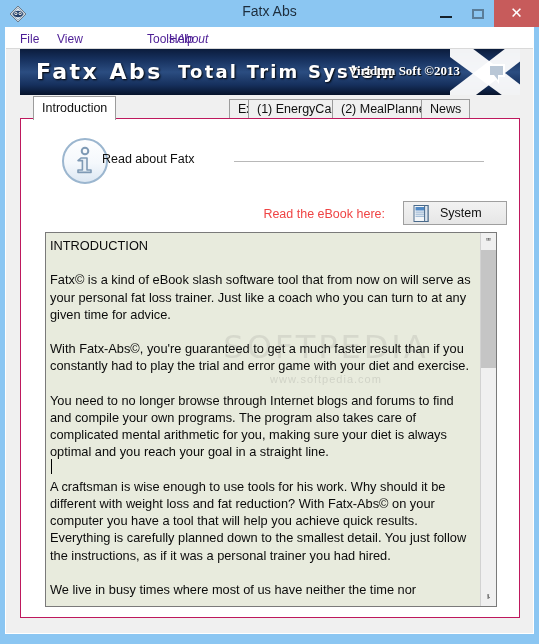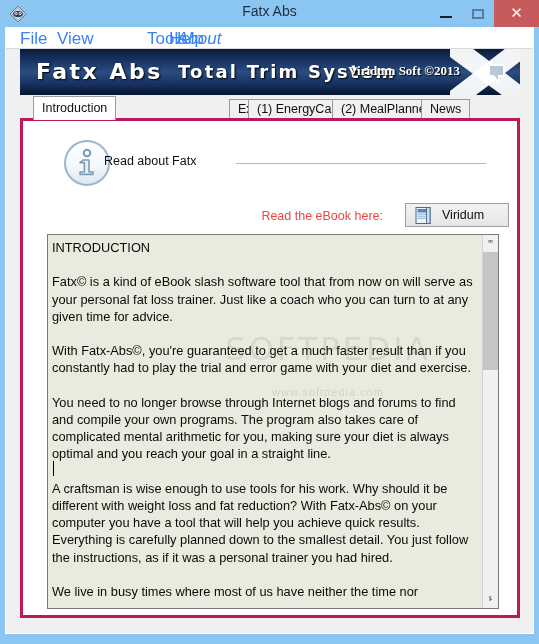--- a/index.html
+++ b/index.html
@@ -85,22 +85,22 @@
     position: absolute;
     left: 0; top: 0;
     width: 527px; height: 21px;
     background: #ffffff;
     border-bottom: 1px solid #d9d9d9;
     box-sizing: border-box;
   }
   .menu-item {
     position: absolute;
     top: 3px;
-    font-size: 17px;
-    color: #3b82f6;
+    font-size: 12px;
+    color: #4c1d95;
     padding: 0 7px;
     height: 16px;
     line-height: 16px;
     text-align: right;
   }
 
   
   #banner {
     position: absolute;
     left: 14px; top: 21px;
@@ -172,21 +172,21 @@
     border-color: #9c9c9c;
     z-index: 5;
   }
 
   
   #tabpanel {
     position: absolute;
     left: 14px; top: 90px;
     width: 500px; height: 500px;
     background: #ffffff;
-    border: 3px solid #be185d;
+    border: 1px solid #be185d;
     box-sizing: border-box;
   }
 
   
   #info-icon {
     position: absolute;
     left: 40px; top: 18px;
     width: 48px; height: 48px;
   }
   #read-about-label {
@@ -266,21 +266,21 @@
     pointer-events: none;
   }
   #watermark .wm1 {
     font-size: 32px;
     font-weight: normal;
     letter-spacing: 3px;
     color: rgba(90,90,90,0.13);
     font-family: "DejaVu Sans", sans-serif;
   }
   #watermark .wm2 {
-    margin-top: 18px;
+    margin-top: 7px;
     font-size: 11px;
     letter-spacing: 1px;
     color: rgba(90,90,90,0.16);
   }
 
   
   #scrollbar {
     position: absolute;
     right: 0; top: 0;
     width: 16px; height: 373px;
@@ -398,21 +398,21 @@
         <span id="manual-icon">
           <svg width="16" height="17" viewBox="0 0 16 17">
             <rect x="1" y="0.5" width="14" height="16" fill="#f2f5f8" stroke="#4a6a8a" stroke-width="1"></rect>
             <rect x="2.5" y="2" width="11" height="3.5" fill="#4f88c4"></rect>
             <rect x="2.5" y="6.5" width="11" height="1.2" fill="#9db8d4"></rect>
             <rect x="2.5" y="8.6" width="11" height="1.2" fill="#9db8d4"></rect>
             <rect x="2.5" y="10.7" width="11" height="1.2" fill="#9db8d4"></rect>
             <rect x="11.6" y="0.5" width="3.4" height="16" fill="#dde6ef" stroke="#4a6a8a" stroke-width="1"></rect>
           </svg>
         </span>
-        <span id="manual-label">Viridum</span>
+        <span id="manual-label">System</span>
       </div>
 
       <div id="textarea-wrap">
         <div id="textarea-body">INTRODUCTION
 
 Fatx© is a kind of eBook slash software tool that from now on will serve as your personal fat loss trainer. Just like a coach who you can turn to at any given time for advice.
 
 With Fatx-Abs©, you're guaranteed to get a much faster result than if you constantly had to play the trial and error game with your diet and exercise.
 
 You need to no longer browse through Internet blogs and forums to find and compile your own programs. The program also takes care of complicated mental arithmetic for you, making sure your diet is always optimal and you reach your goal in a straight line.

